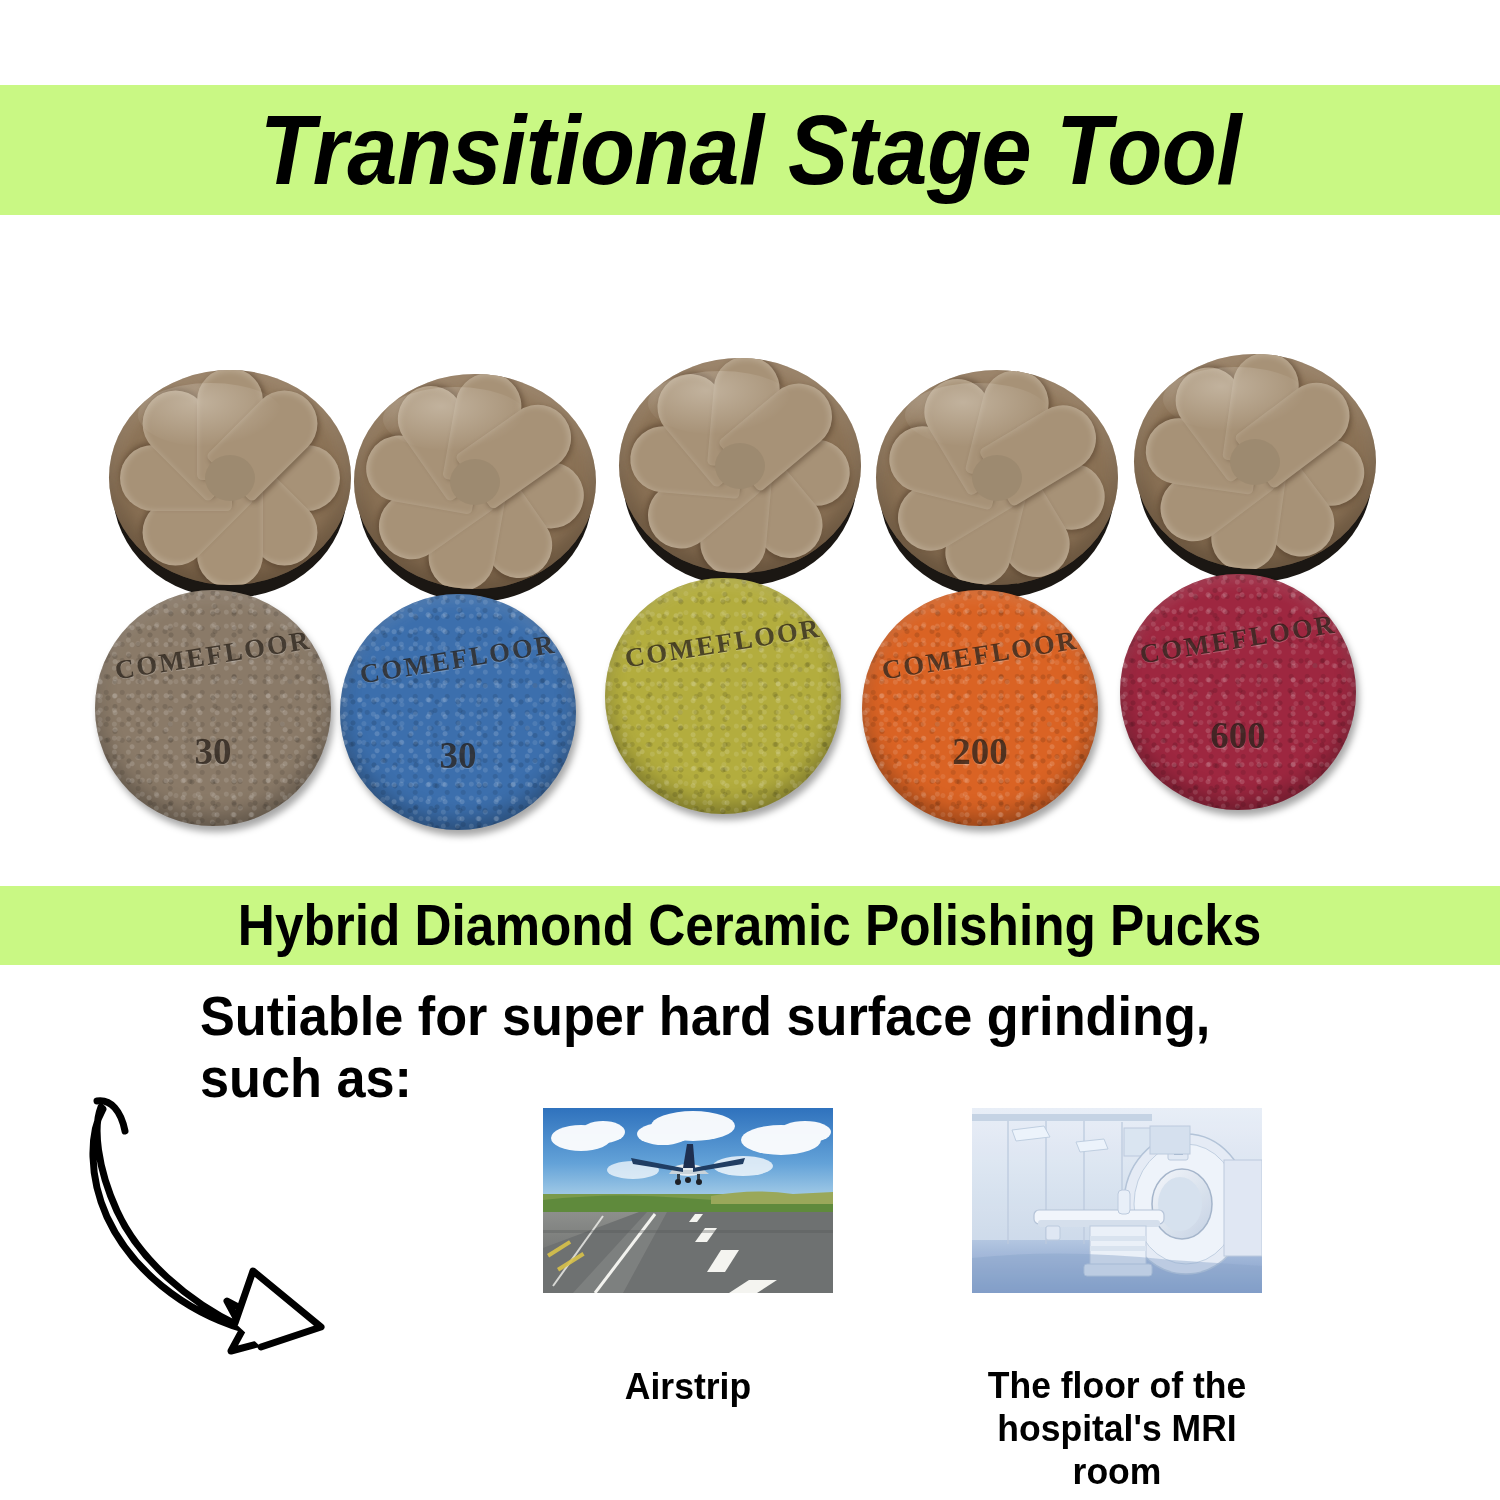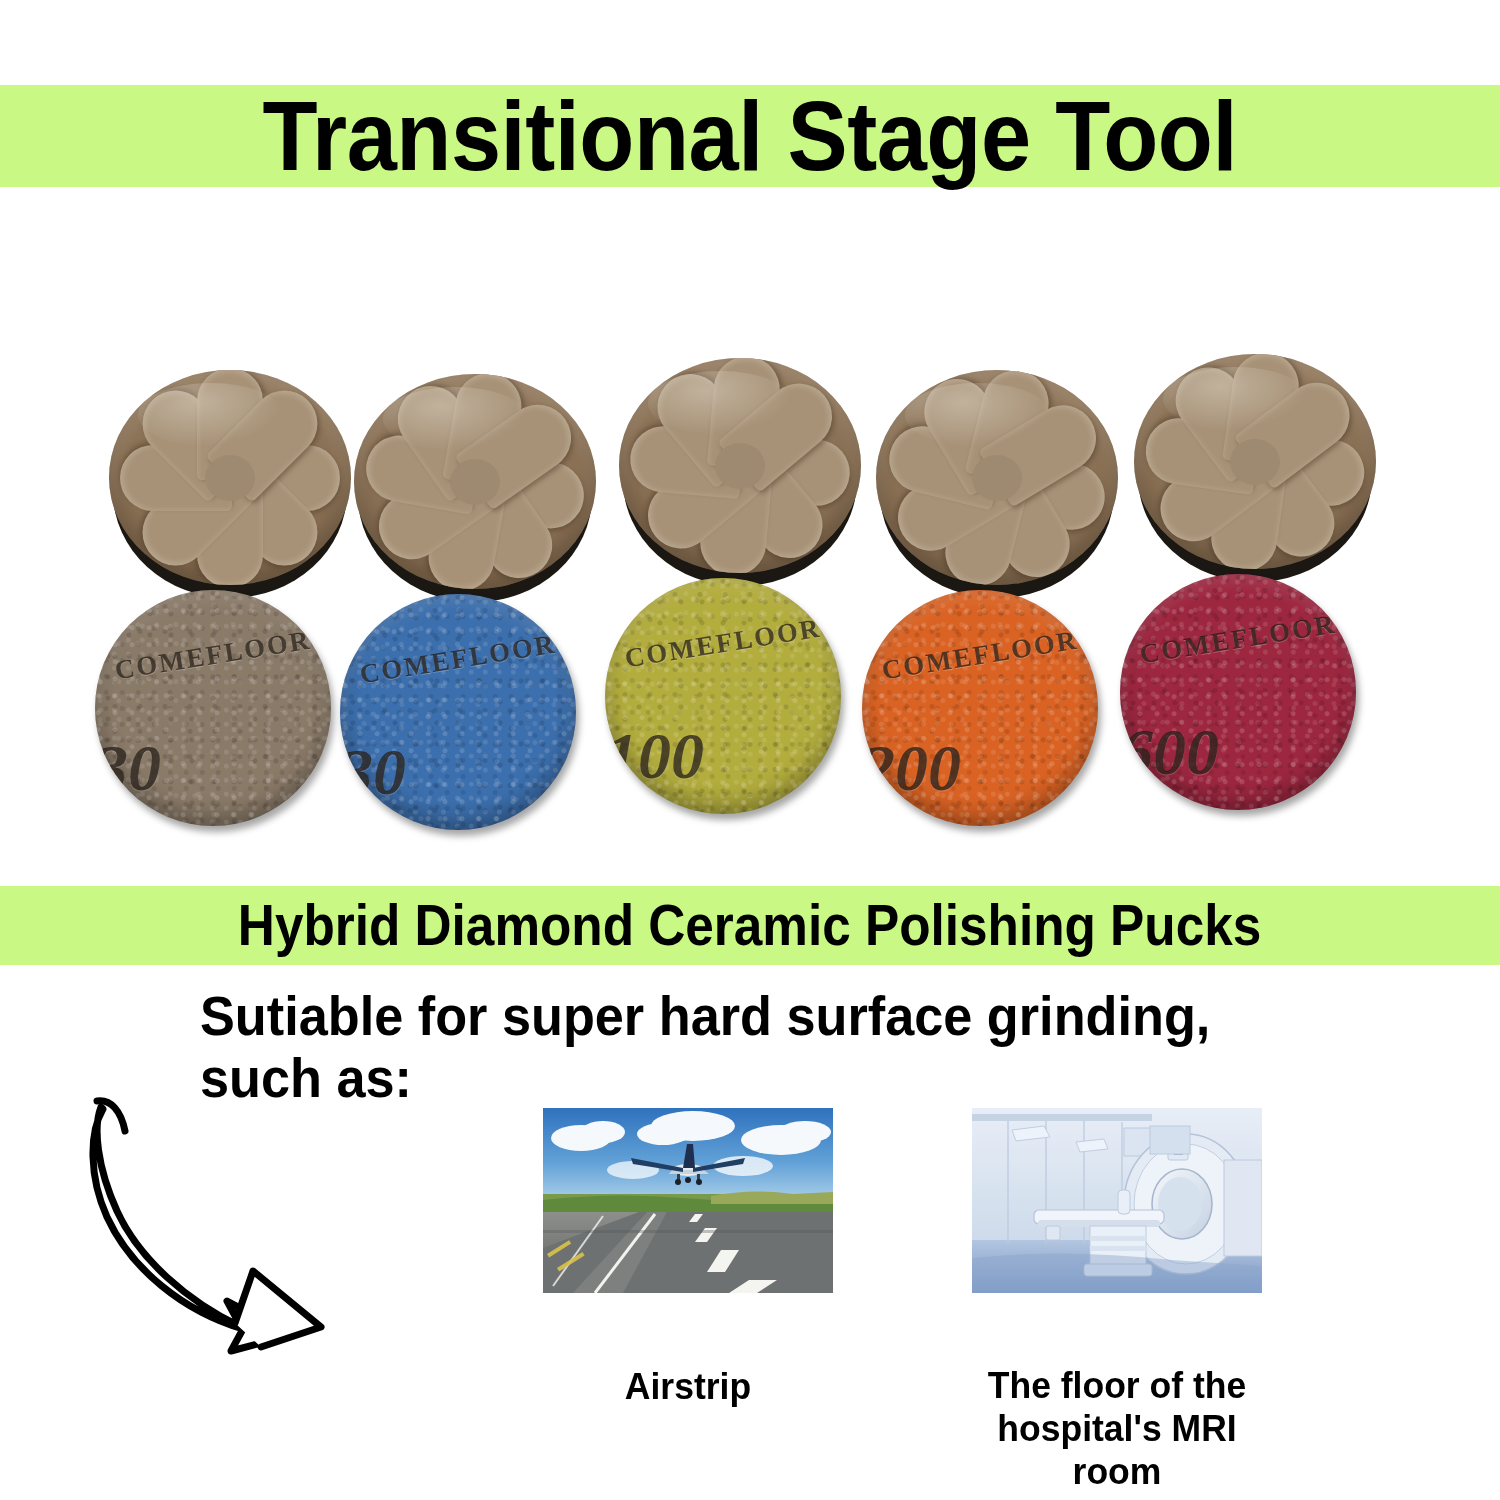--- a/index.html
+++ b/index.html
@@ -21,21 +21,22 @@
     position: absolute;
     left: 0;
     width: 1500px;
     background: #c9f884;
     display: flex;
     align-items: center;
     justify-content: center;
   }
   #banner-title {
     top: 85px;
-    height: 102px;
+    height: 130px;
+    font-style: italic;
   }
   #banner-title .banner-text {
     font-size: 98px;
     font-weight: bold;
     letter-spacing: -0.5px;
     line-height: 1;
     transform: scaleX(0.92);
     white-space: nowrap;
   }
   #banner-subtitle {
@@ -170,27 +171,26 @@
     letter-spacing: 2px;
     color: rgba(30,22,14,0.72);
     transform: rotate(-9deg);
     text-shadow: 0 1px 0 rgba(255,255,255,0.22);
   }
   .pad-grit {
     position: absolute;
     left: 0;
     right: 0;
     top: 140px;
-    text-align: left;
+    text-align: center;
     font-family: "Liberation Serif", serif;
     font-weight: bold;
-    font-size: 66px;
+    font-size: 37px;
     color: rgba(28,20,12,0.72);
     text-shadow: 0 1px 0 rgba(255,255,255,0.20);
-    font-style: italic;
   }
 
   
   #suitability-text {
     position: absolute;
     left: 200px;
     top: 985px;
     width: 1250px;
     font-size: 55px;
     font-weight: bold;
@@ -296,21 +296,20 @@
         <div class="seg" style="transform:rotate(185deg);"></div>
         <div class="seg" style="transform:rotate(230deg);"></div>
         <div class="seg" style="transform:rotate(275deg);"></div>
         <div class="seg" style="transform:rotate(320deg);"></div>
         <div class="puck-hub"></div>
         <div class="puck-gloss"></div>
       </div>
     </div>
     <div class="grit-pad" style="background:#b3ad3e;">
       <div class="pad-brand">COMEFLOOR</div>
-      <div class="pad-grit">100</div>
     </div>
   </div>
 
   <div class="puck-group" style="left:862px; top:12px;">
     <div class="puck">
       <div class="puck-base"></div>
       <div class="puck-face">
         <div class="seg" style="transform:rotate(14deg);"></div>
         <div class="seg" style="transform:rotate(59deg);"></div>
         <div class="seg" style="transform:rotate(104deg);"></div>

